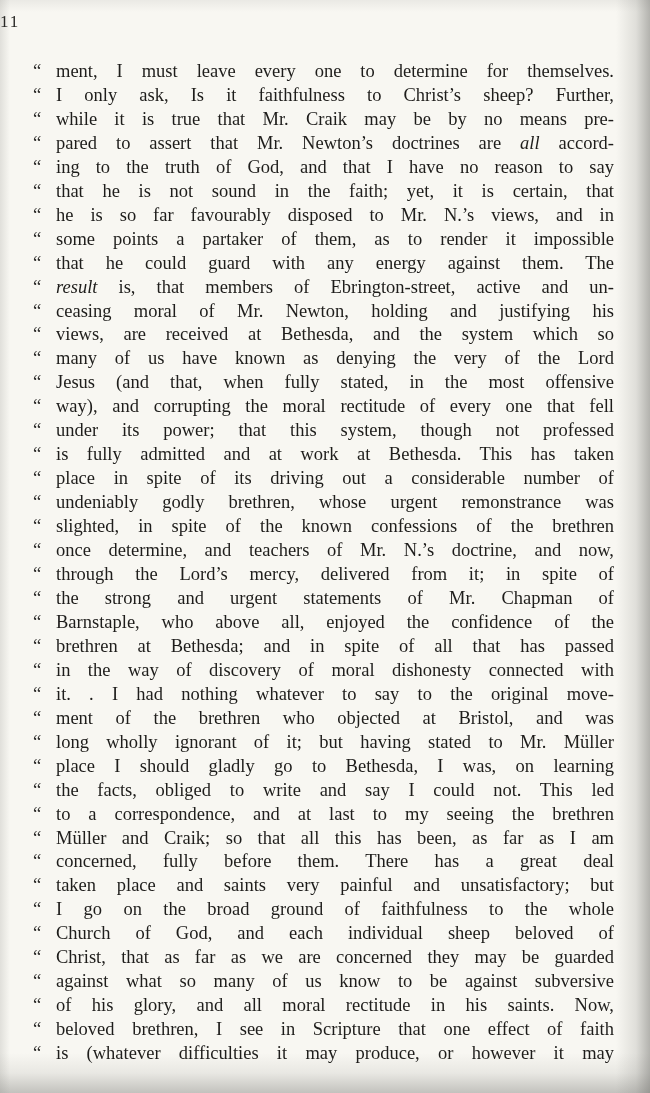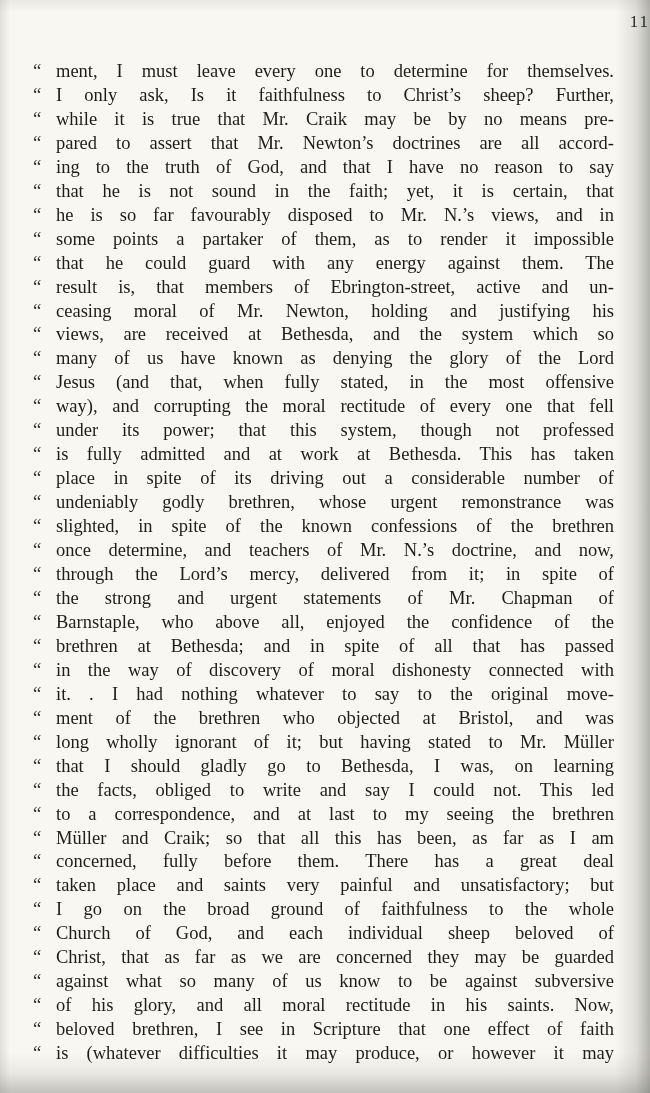--- a/index.html
+++ b/index.html
@@ -18,21 +18,21 @@
     color: #1e1d1b;
     background:
       linear-gradient(to left,  rgba(110,110,106,0.50), rgba(110,110,106,0.18) 14px, rgba(110,110,106,0.0) 34px),
       linear-gradient(to right, rgba(140,140,136,0.22), rgba(140,140,136,0.0) 10px),
       linear-gradient(to top,   rgba(120,120,116,0.42), rgba(120,120,116,0.12) 20px, rgba(120,120,116,0.0) 40px),
       linear-gradient(to bottom,rgba(150,150,146,0.14), rgba(150,150,146,0.0) 12px),
       #f8f7f2;
   }
   .page-number {
     margin-top: 12px;
-    text-align: right;
+    text-align: left;
     font-size: 17px;
     letter-spacing: 2px;
     color: #2a2927;
   }
   .text-block {
     margin: 28px 36px 0 33px; 
   }
   .line {
     display: flex;
     line-height: 23.95px;
@@ -45,20 +45,21 @@
   }
   .lt {
     flex: 1;
     min-width: 0;
     text-align: justify;
     text-align-last: justify;
     -moz-text-align-last: justify;
     word-spacing: 0.5px;
   }
   .it {
+    font-style: italic;
   }
 </style>
 </head>
 <body>
 
 <div class="page">
   <div class="page-number">11</div>
   <div class="text-block">
       <div class="line">
         <span class="q">“</span>
@@ -103,21 +104,21 @@
       <div class="line">
         <span class="q">“</span>
         <span class="lt"><span>ceasing moral of Mr. Newton, holding and justifying his</span></span>
       </div>
       <div class="line">
         <span class="q">“</span>
         <span class="lt"><span>views, are received at Bethesda, and the system which so</span></span>
       </div>
       <div class="line">
         <span class="q">“</span>
-        <span class="lt"><span>many of us have known as denying the glory of the Lord</span></span>
+        <span class="lt"><span>many of us have known as denying the very of the Lord</span></span>
       </div>
       <div class="line">
         <span class="q">“</span>
         <span class="lt"><span>Jesus (and that, when fully stated, in the most offensive</span></span>
       </div>
       <div class="line">
         <span class="q">“</span>
         <span class="lt"><span>way), and corrupting the moral rectitude of every one that fell</span></span>
       </div>
       <div class="line">
@@ -171,21 +172,21 @@
       <div class="line">
         <span class="q">“</span>
         <span class="lt"><span>ment of the brethren who objected at Bristol, and was</span></span>
       </div>
       <div class="line">
         <span class="q">“</span>
         <span class="lt"><span>long wholly ignorant of it; but having stated to Mr. Müller</span></span>
       </div>
       <div class="line">
         <span class="q">“</span>
-        <span class="lt"><span>that I should gladly go to Bethesda, I was, on learning</span></span>
+        <span class="lt"><span>place I should gladly go to Bethesda, I was, on learning</span></span>
       </div>
       <div class="line">
         <span class="q">“</span>
         <span class="lt"><span>the facts, obliged to write and say I could not.  This led</span></span>
       </div>
       <div class="line">
         <span class="q">“</span>
         <span class="lt"><span>to a correspondence, and at last to my seeing the brethren</span></span>
       </div>
       <div class="line">

